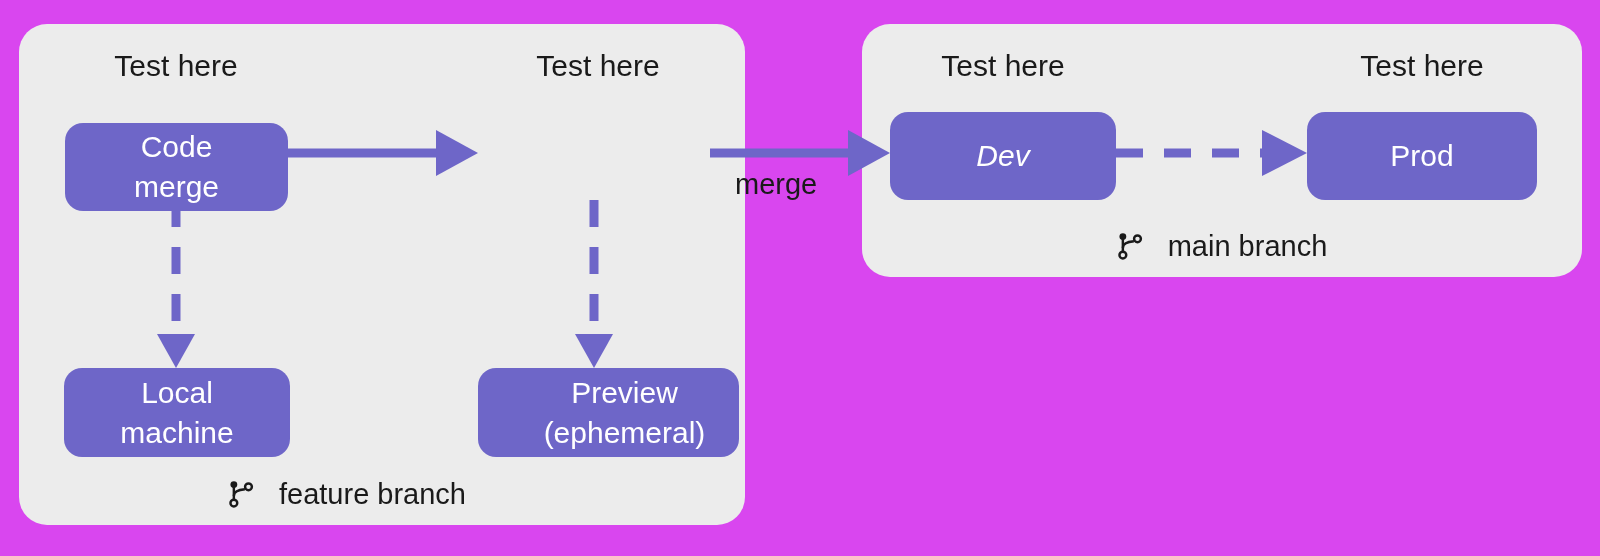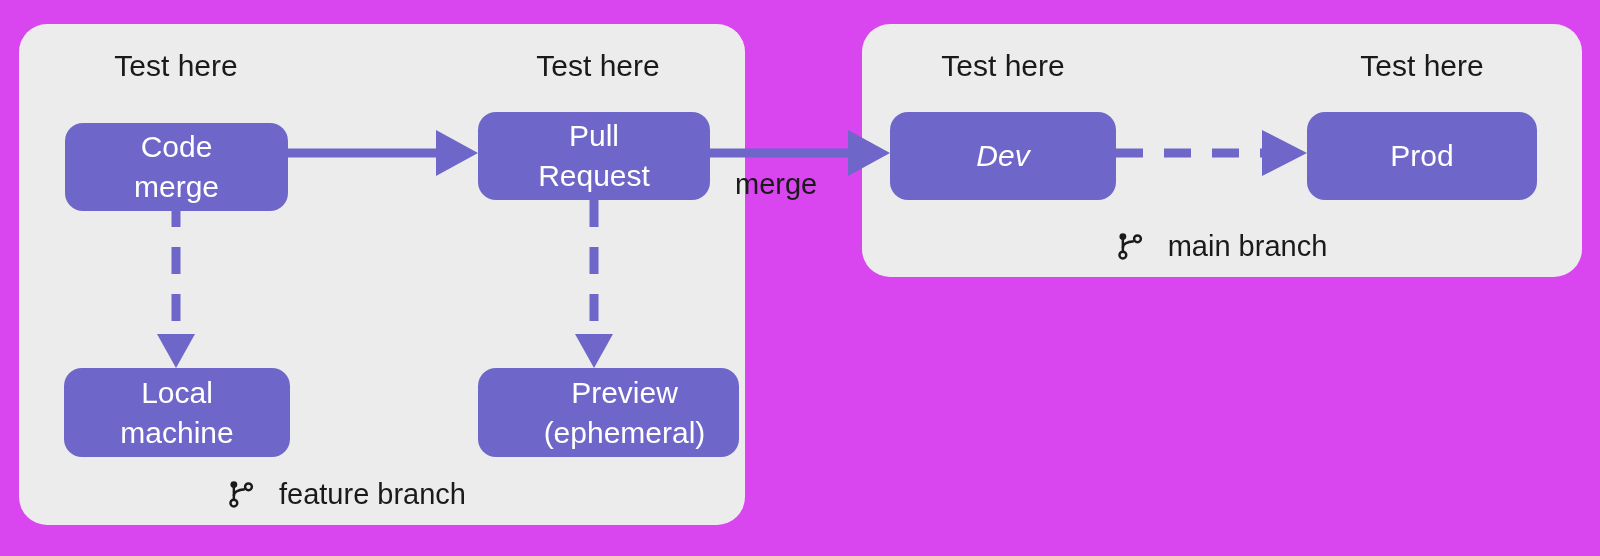--- a/index.html
+++ b/index.html
@@ -83,24 +83,20 @@
       </g>
     </g>
   </svg>
 
   <div class="edge-label">merge</div>
 
   <div class="node node-code-branch">
     <span>Code</span>
     <span>merge</span>
   </div>
-  <div class="node node-pull-request">
-    <span>Pull</span>
-    <span>Request</span>
-  </div>
   <div class="node node-local-machine">
     <span>Local</span>
     <span>machine</span>
   </div>
   <div class="node node-preview">
     <span>Preview</span>
     <span>(ephemeral)</span>
   </div>
   <div class="node node-dev">
     <span>Dev</span>

